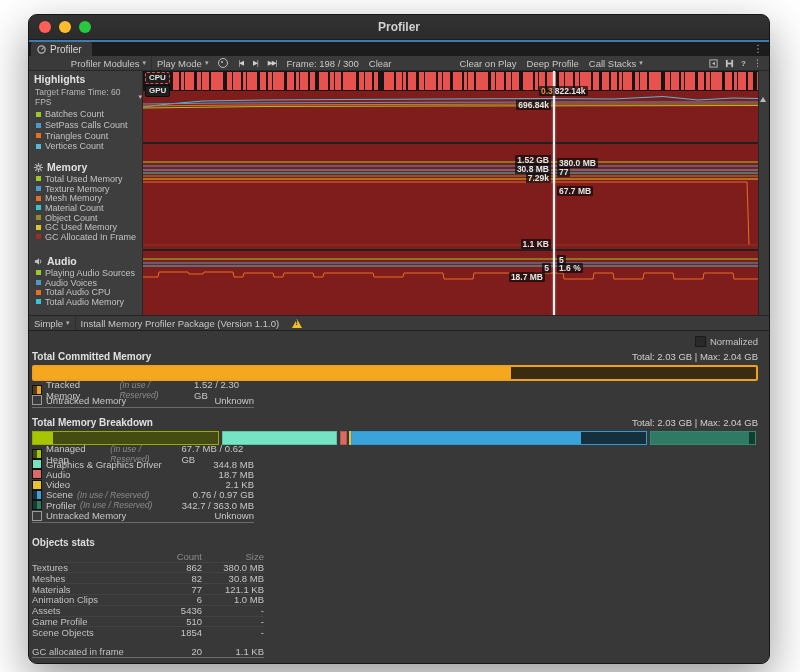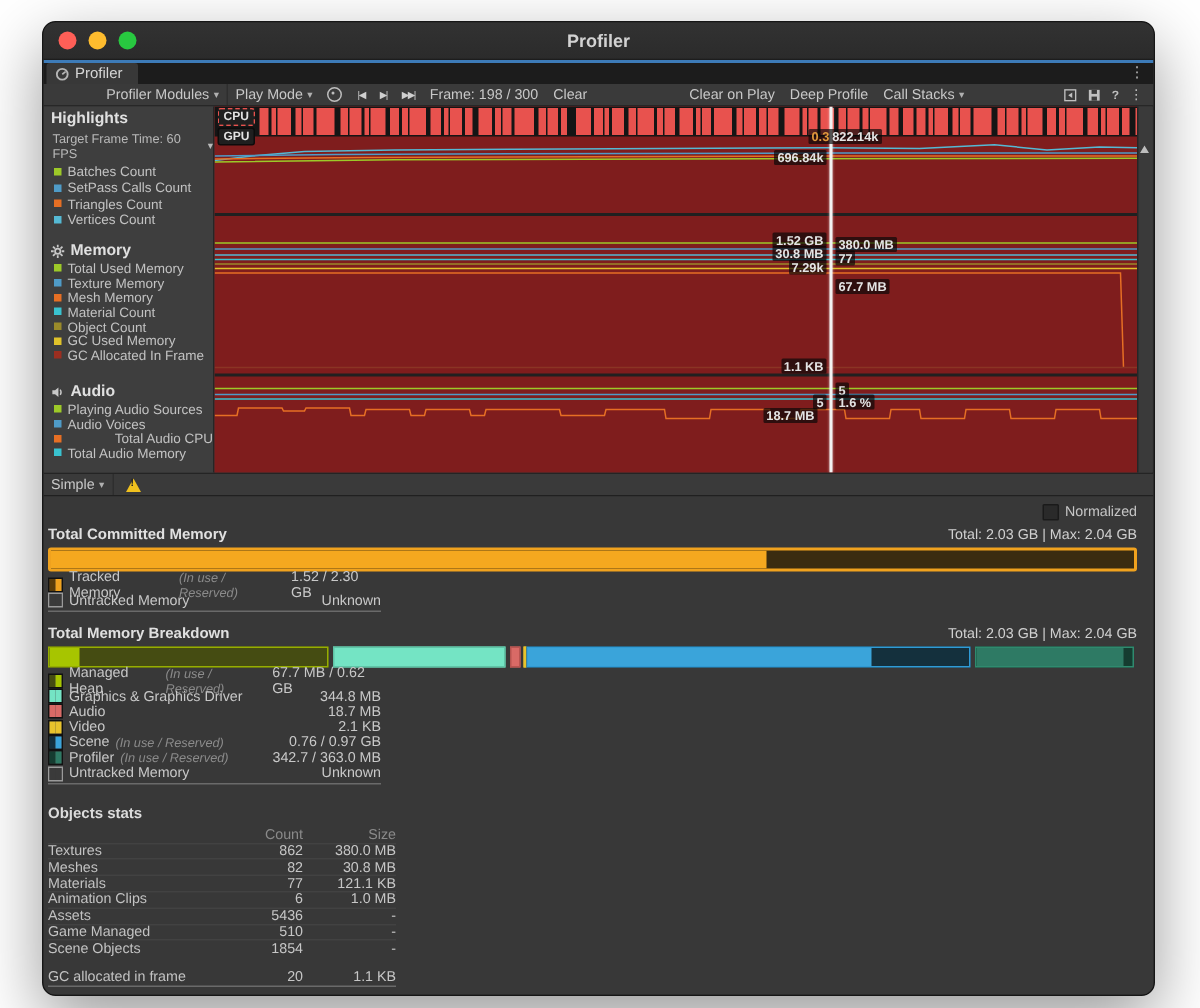--- a/index.html
+++ b/index.html
@@ -242,21 +242,21 @@
               <span>Audio</span>
             </div>
             <div class="mod-item" style="height: 9.7px;">
               <span class="sw" style="background: rgb(157, 201, 40);"></span>
               <span>Playing Audio Sources</span>
             </div>
             <div class="mod-item" style="height: 9.7px;">
               <span class="sw" style="background: rgb(79, 155, 199);"></span>
               <span>Audio Voices</span>
             </div>
-            <div class="mod-item" style="height: 9.7px; justify-content: space-between;">
+            <div class="mod-item" style="height: 9.7px;">
               <span class="sw" style="background: rgb(230, 111, 36);"></span>
               <span>Total Audio CPU</span>
             </div>
             <div class="mod-item" style="height: 9.7px;">
               <span class="sw" style="background: rgb(57, 194, 207);"></span>
               <span>Total Audio Memory</span>
             </div>
           </div>
         </div>
       <div class="chart" id="chart">
@@ -371,20 +371,21 @@
           <span class="tri"></span>
         </div>
     </div>
 
     <div class="btoolbar">
       <div class="tb">
         <span>Simple</span>
         <span class="caret">▾</span>
       </div>
       <div class="tb-sep"></div>
+      <div class="tb">Install Memory Profiler Package (Version 1.1.0)</div>
       <span class="warn-tri"></span>
     </div>
 
     <div class="detail">
       <div class="norm-row">
         <span class="checkbox"></span>
         <span>Normalized</span>
       </div>
 
       <div class="sec-head">
@@ -525,21 +526,21 @@
               <span class="c1">Animation Clips</span>
               <span class="c2">6</span>
               <span class="c3">1.0 MB</span>
             </div>
             <div class="orow">
               <span class="c1">Assets</span>
               <span class="c2">5436</span>
               <span class="c3">-</span>
             </div>
             <div class="orow">
-              <span class="c1">Game Managed</span>
+              <span class="c1">Game Profile</span>
               <span class="c2">510</span>
               <span class="c3">-</span>
             </div>
             <div class="orow">
               <span class="c1">Scene Objects</span>
               <span class="c2">1854</span>
               <span class="c3">-</span>
             </div>
           </div>
         <div class="obj-gap"></div>

